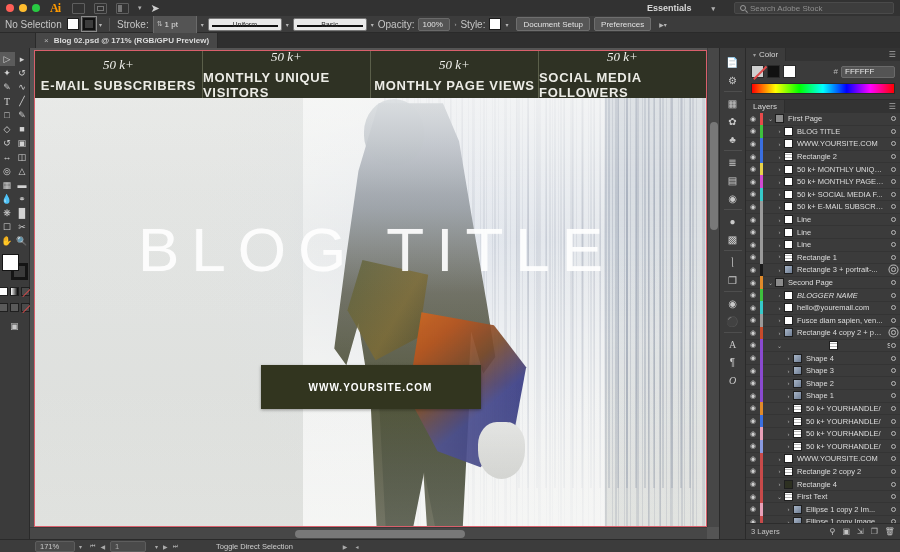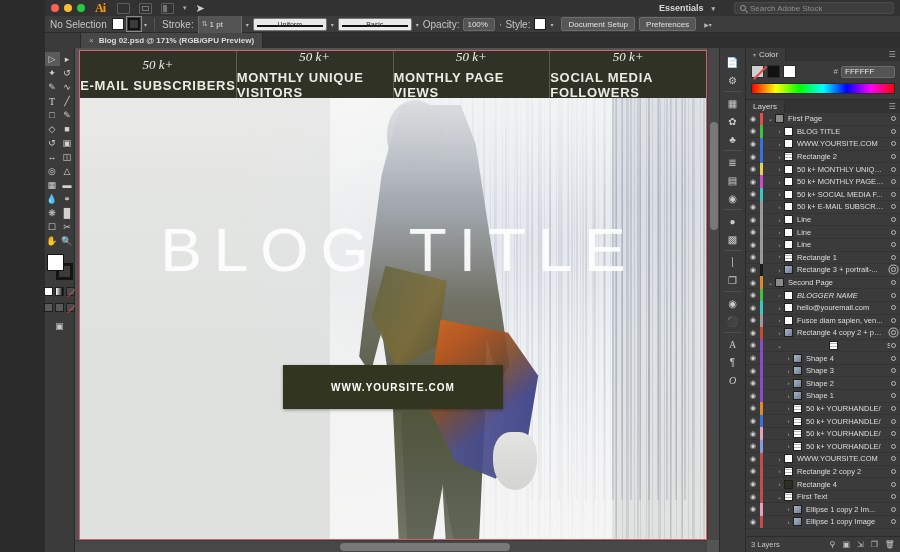--- a/index.html
+++ b/index.html
@@ -5,40 +5,40 @@
   * { box-sizing: border-box; margin:0; padding:0; }
   html,body{ background:#2b2b2b; }
   body{
     width:900px; height:552px;
     font-family:"Liberation Sans", sans-serif;
     font-size:9px;
     color:#c8c8c8;
     overflow:hidden;
     position:relative;
   }
-  .app { position:absolute; inset:0; display:flex; flex-direction:column;margin-left:45px; }
+  .app { position:absolute; inset:0; display:flex; flex-direction:column; }
 
   
   .menubar{
     height:16px; background:#323232; display:flex; align-items:center;
     padding:0 6px; flex:0 0 16px; position:relative;
   }
   .traffic{ display:flex; gap:5px; align-items:center; margin-right:10px;}
   .dot{ width:8px;height:8px;border-radius:50%;}
   .dot.r{background:#ff5f57;} .dot.y{background:#ffbd2e;} .dot.g{background:#28ca42;}
   .ai-logo{ color:#ff9a00; font-weight:bold; font-size:12px; font-family:"Liberation Serif",serif;
             margin-right:12px; letter-spacing:-1px;}
   .mini-icon{ width:13px;height:11px;border:1px solid #6d6d6d;border-radius:1px;margin-right:9px;
               display:inline-block; position:relative; opacity:.75;}
   .mini-icon.filled::after{content:"";position:absolute;inset:2px;border:1px solid #8a8a8a;}
   .mini-icon.cols::after{content:"";position:absolute;left:1px;top:1px;bottom:1px;width:4px;background:#8a8a8a;}
   .chev{ font-size:7px; color:#b0b0b0; margin-right:9px; }
   .arrange-ic{ color:#cfcfcf; font-size:11px; margin-right:8px;}
   .menubar-right{ margin-left:auto; display:flex; align-items:center; gap:10px;}
-  .ess{ display:flex;align-items:flex-end;gap:8px;font-size:9px;color:#d8d8d8;font-weight:bold;}
+  .ess{ display:flex;align-items:flex-end;gap:20px;font-size:9px;color:#d8d8d8;font-weight:bold;}
   .stock-search{
     width:160px;height:12px;background:#3d3d3d;border:1px solid #4a4a4a;border-radius:2px;
     display:flex;align-items:center;padding:0 5px;gap:4px; color:#8f8f8f; font-size:8px;
   }
   .mag{ width:6px;height:6px;border:1px solid #9a9a9a;border-radius:50%;position:relative;display:inline-block;}
   .mag::after{content:"";position:absolute;right:-3px;bottom:-2px;width:3px;height:1px;background:#9a9a9a;transform:rotate(45deg);}
 
   
   .controlbar{
     height:17px; background:#3c3c3c; border-bottom:1px solid #2a2a2a;
@@ -924,13 +924,34 @@
             <span>▣</span>
             <span>⇲</span>
             <span>❐</span>
             <span>🗑</span>
           </span>
         </div>
       </div>
     </div>
   </div>
 
+  <div class="statusbar">
+    <div class="sb-zoom">
+      <span>171%</span>
+    </div>
+    <span class="sb-chev">▾</span>
+    <div class="sb-nav">
+      <span>⏮</span>
+      <span>◀</span>
+      <div class="sb-page">
+        <span>1</span>
+      </div>
+      <span class="sb-chev">▾</span>
+      <span>▶</span>
+      <span>⏭</span>
+    </div>
+    <span class="sb-tool">Toggle Direct Selection</span>
+    <span class="sb-tool-chev">
+      <span>▶</span>
+      <span>◂</span>
+    </span>
+  </div>
 </div>
 
 </body></html>

